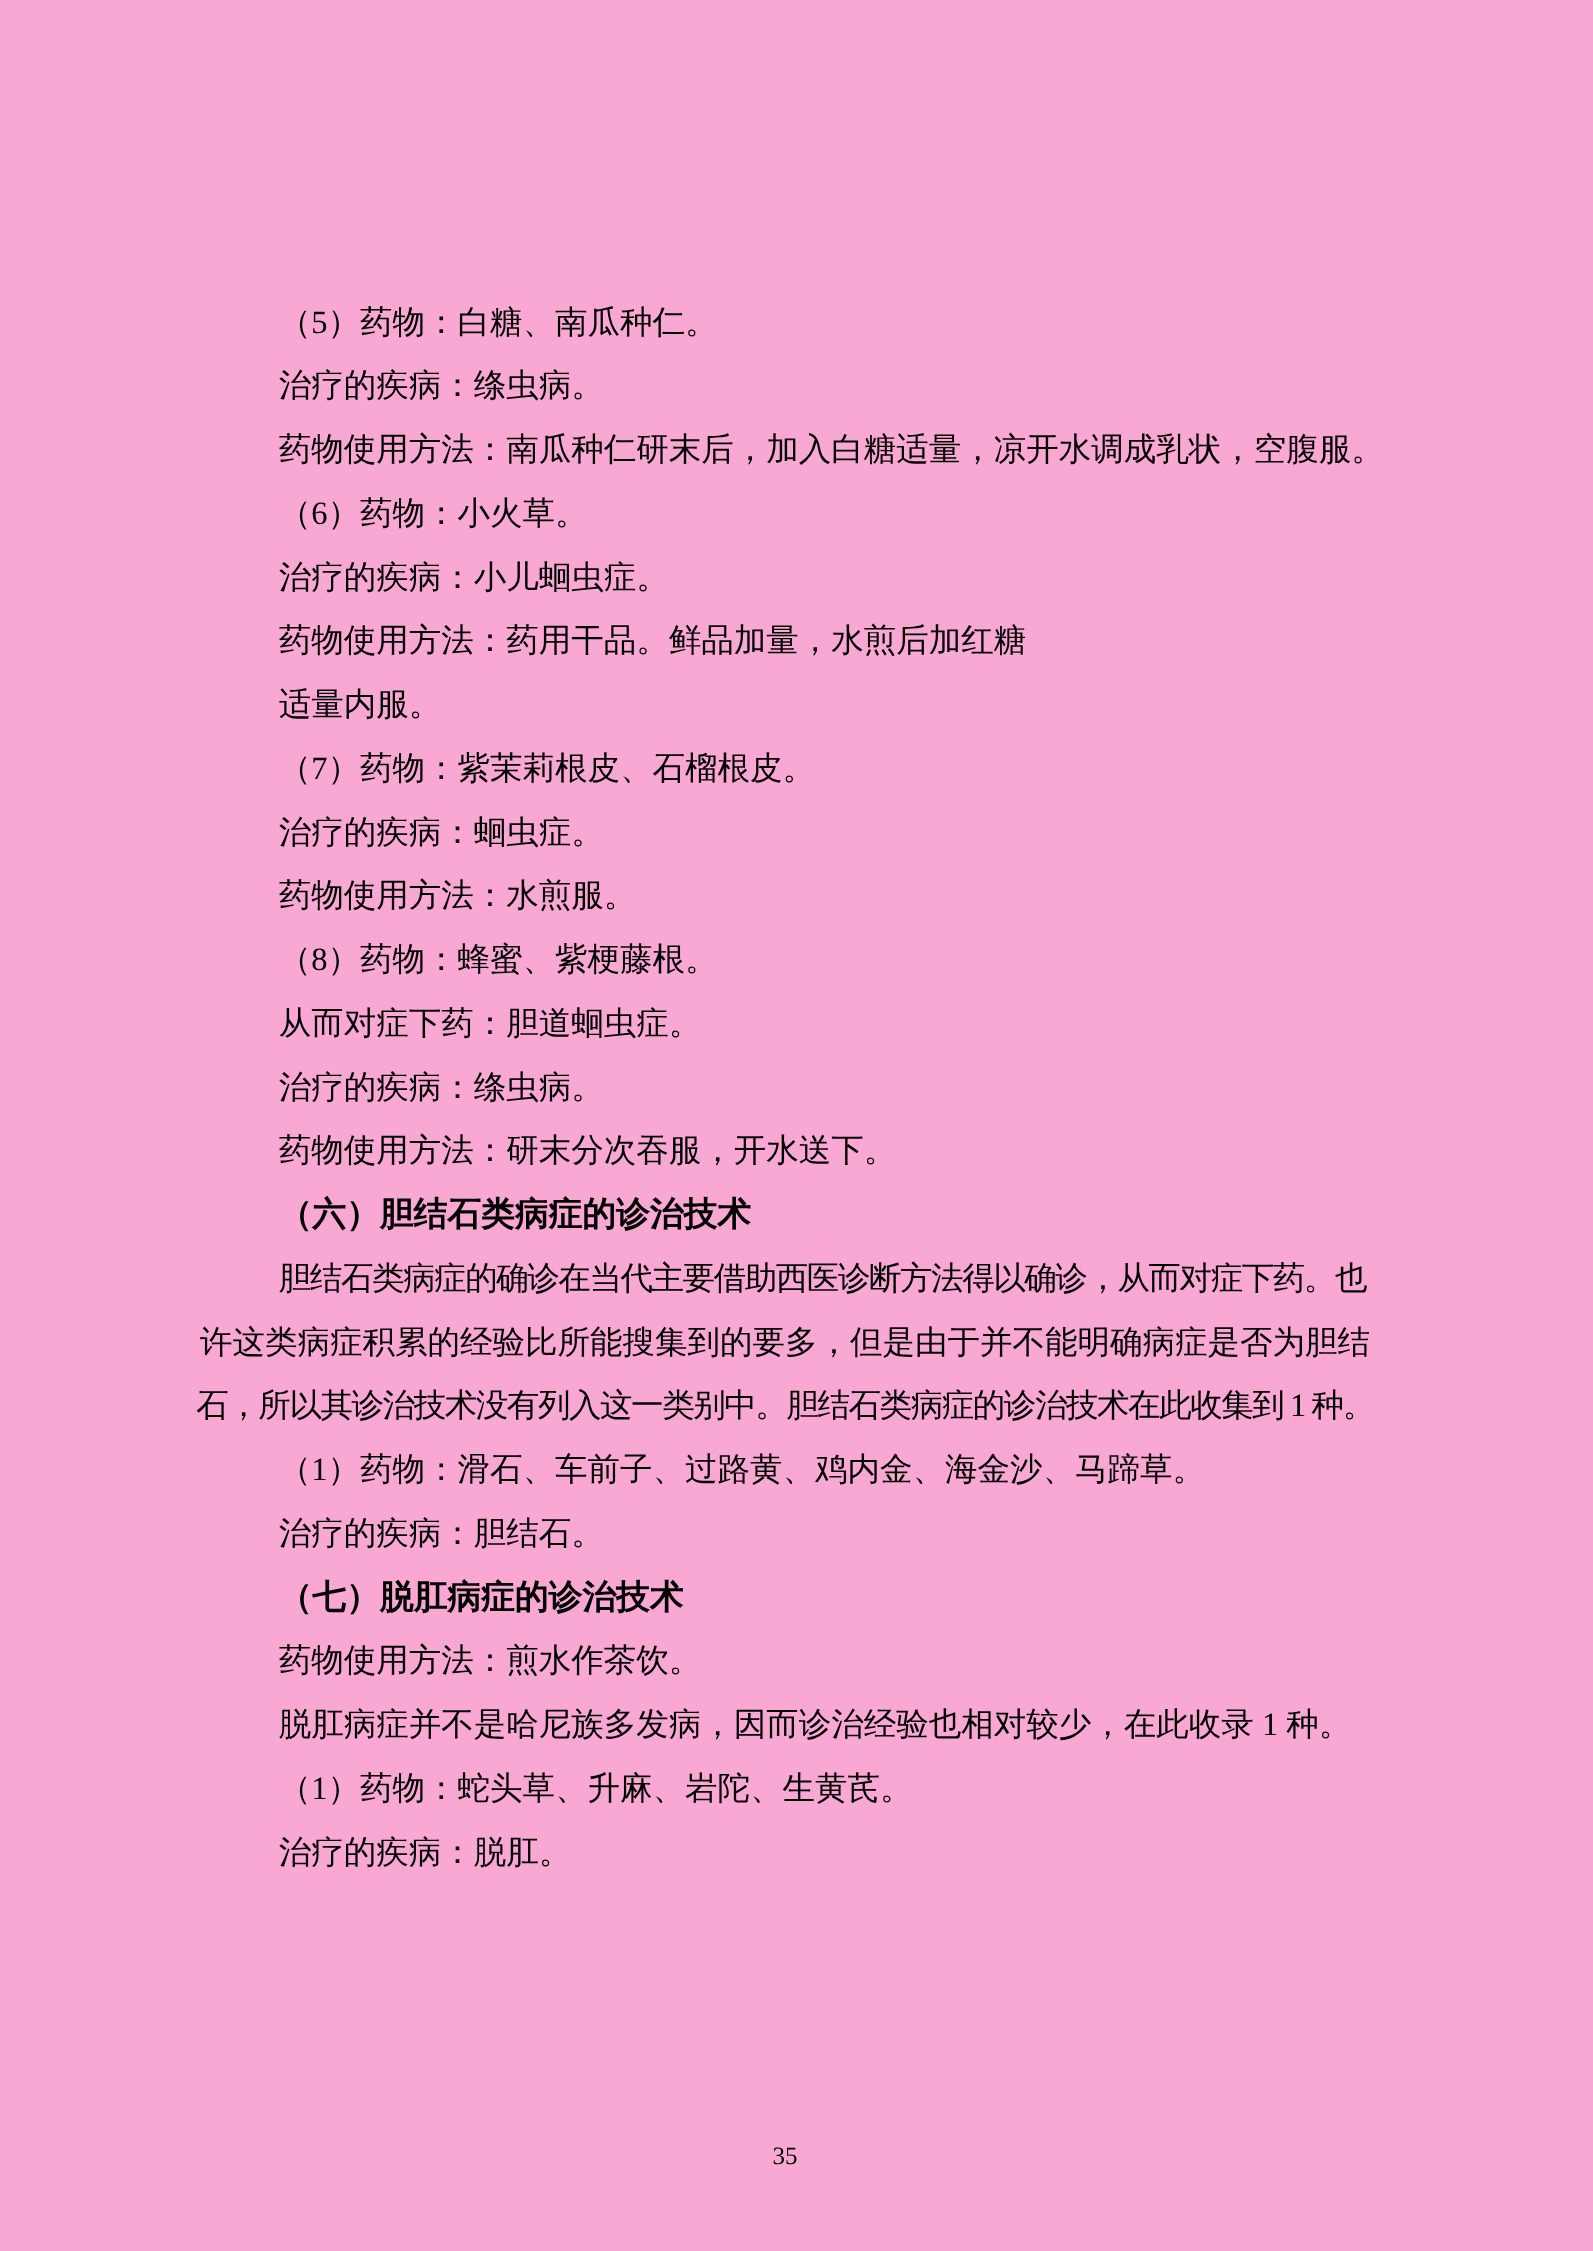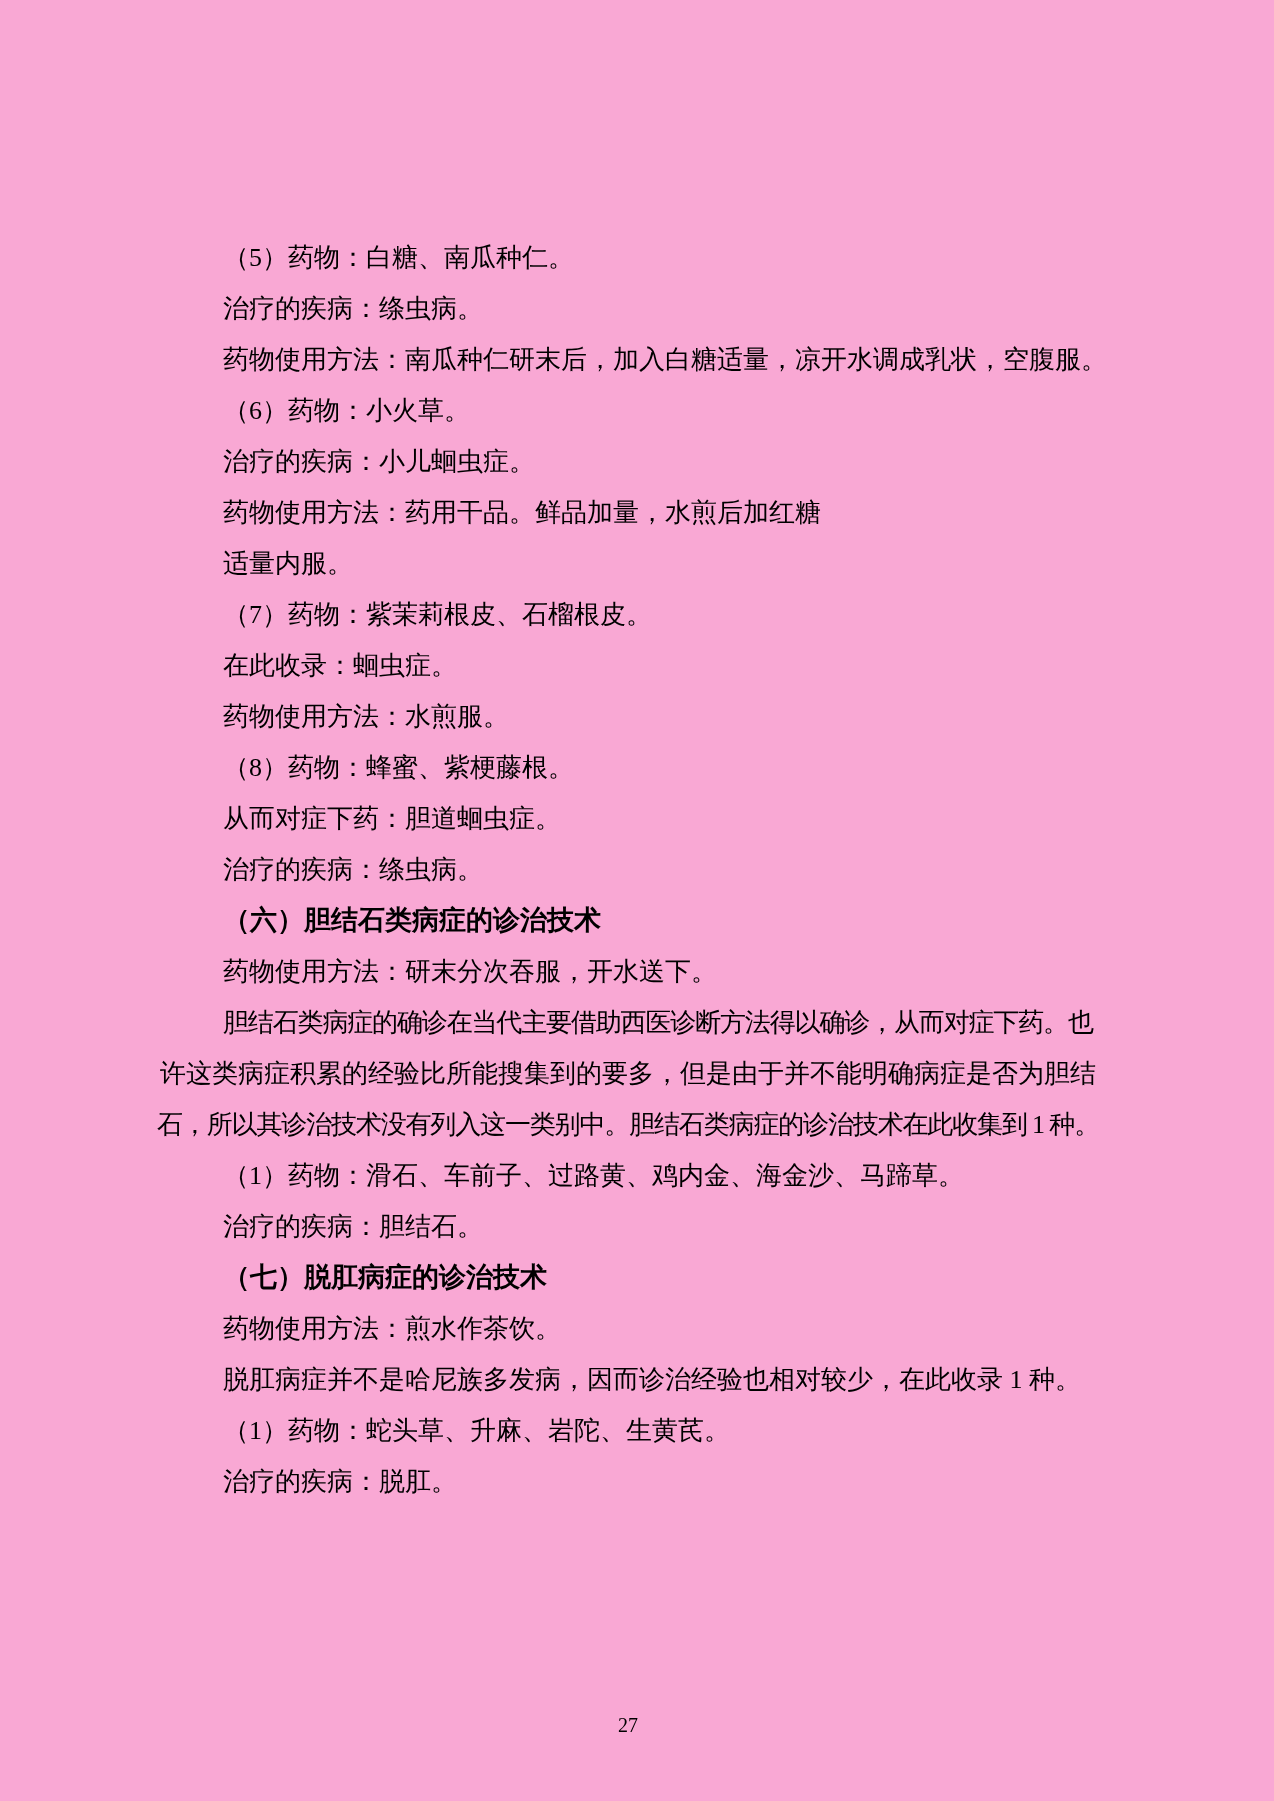--- a/index.html
+++ b/index.html
@@ -54,32 +54,32 @@
 <div class="page">
   <div class="content">
     <div class="line indent">（5）药物：白糖、南瓜种仁。</div>
     <div class="line indent">治疗的疾病：绦虫病。</div>
     <div class="line indent">药物使用方法：南瓜种仁研末后，加入白糖适量，凉开水调成乳状，空腹服。</div>
     <div class="line indent">（6）药物：小火草。</div>
     <div class="line indent">治疗的疾病：小儿蛔虫症。</div>
     <div class="line indent">药物使用方法：药用干品。鲜品加量，水煎后加红糖</div>
     <div class="line indent">适量内服。</div>
     <div class="line indent">（7）药物：紫茉莉根皮、石榴根皮。</div>
-    <div class="line indent">在此收录：蛔虫症。</div>
+    <div class="line indent">治疗的疾病：蛔虫症。</div>
     <div class="line indent">药物使用方法：水煎服。</div>
     <div class="line indent">（8）药物：蜂蜜、紫梗藤根。</div>
     <div class="line indent">从而对症下药：胆道蛔虫症。</div>
     <div class="line indent">治疗的疾病：绦虫病。</div>
+    <div class="line indent">药物使用方法：研末分次吞服，开水送下。</div>
     <div class="line heading">（六）胆结石类病症的诊治技术</div>
-    <div class="line indent">药物使用方法：研末分次吞服，开水送下。</div>
     <div class="line indent tight">胆结石类病症的确诊在当代主要借助西医诊断方法得以确诊，从而对症下药。也</div>
     <div class="line flush">许这类病症积累的经验比所能搜集到的要多，但是由于并不能明确病症是否为胆结</div>
     <div class="line flush tight">石，所以其诊治技术没有列入这一类别中。胆结石类病症的诊治技术在此收集到 1 种。</div>
     <div class="line indent">（1）药物：滑石、车前子、过路黄、鸡内金、海金沙、马蹄草。</div>
     <div class="line indent">治疗的疾病：胆结石。</div>
     <div class="line heading">（七）脱肛病症的诊治技术</div>
     <div class="line indent">药物使用方法：煎水作茶饮。</div>
     <div class="line indent">脱肛病症并不是哈尼族多发病，因而诊治经验也相对较少，在此收录 1 种。</div>
     <div class="line indent">（1）药物：蛇头草、升麻、岩陀、生黄芪。</div>
     <div class="line indent">治疗的疾病：脱肛。</div>
   </div>
-  <div class="page-number">27</div>
+  <div class="page-number">35</div>
 </div>
 
 </body></html>

